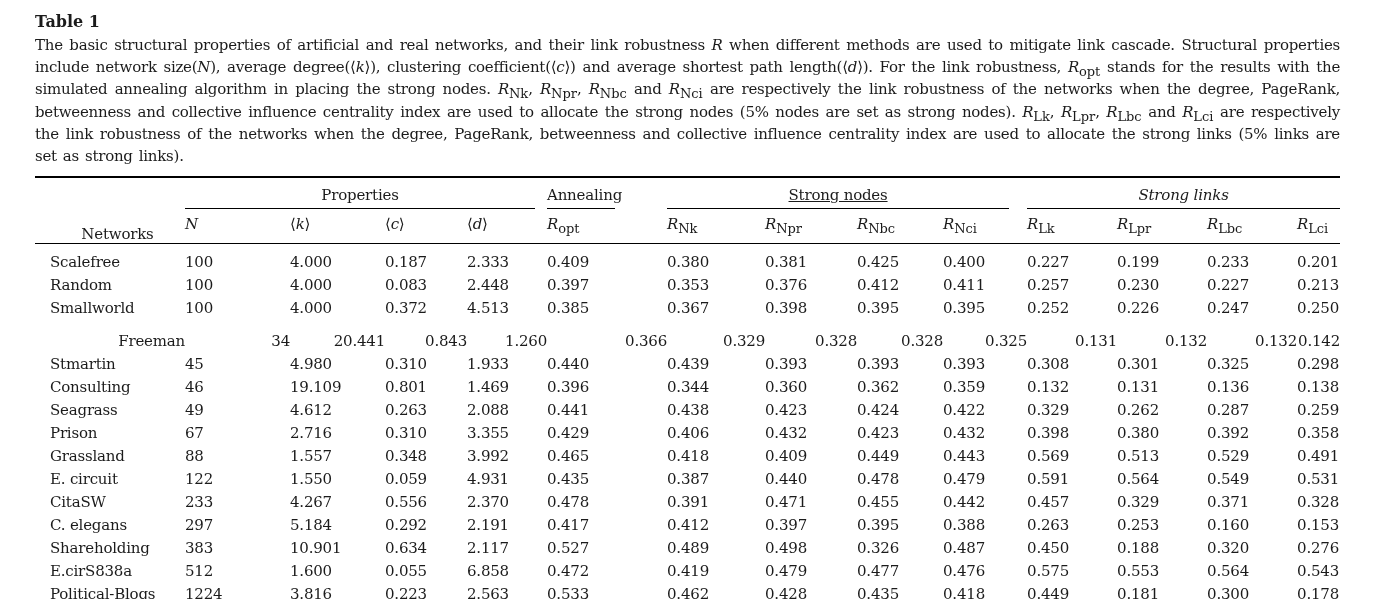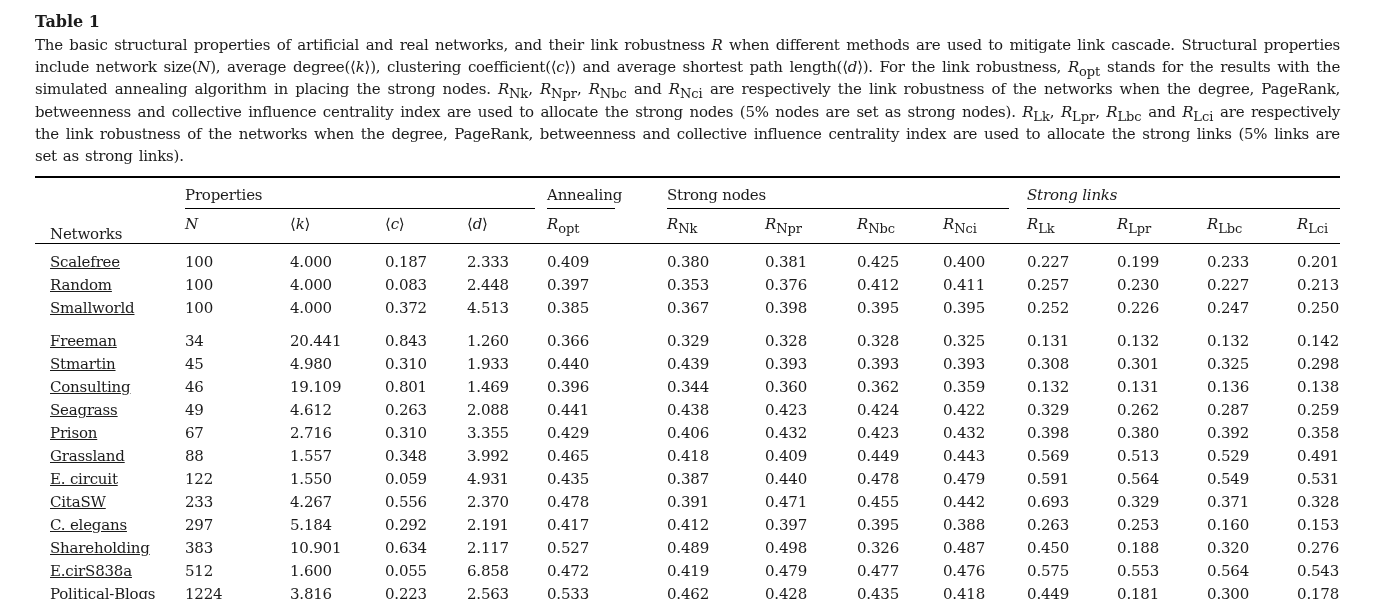--- a/index.html
+++ b/index.html
@@ -56,39 +56,39 @@
     text-align: left;
     padding: 0;
     white-space: nowrap;
     overflow: visible;
   }
   .tbl th.net-h {
     vertical-align: top;
     padding-left: 15px;
     padding-top: 1px;
   }
-  .tbl tr.grp-row th { height: 31px; vertical-align: bottom; }
+  .tbl tr.grp-row th { height: 31px; vertical-align: bottom; text-align: center; }
   .tbl .grp .gl {
     display: block;
     padding-bottom: 4px;
     border-bottom: 1.5px solid #000000;
   }
   .tbl .grp.g-props .gl  { margin-right: 12px; }
   .tbl .grp.g-ann .gl    { margin-right: 52px; }
-  .tbl .grp.g-nodes .gl  { margin-right: 18px; }
+  .tbl .grp.g-nodes .gl  { margin-right: 18px; text-decoration: underline; }
   .tbl .grp.g-links .gl  { margin-right: 0; font-style: italic; }
   .tbl tr.sub-row th {
     height: 29px;
     vertical-align: middle;
     padding-bottom: 5px;
   }
   .tbl tbody td { height: 22px; vertical-align: bottom; padding-bottom: 1px; }
-  .tbl tbody td.net { padding-left: 15px; text-decoration: underline; }
+  .tbl tbody td.net { padding-left: 15px; }
   .tbl tbody tr.first-row td { padding-top: 5px; }
-  .tbl tbody tr.group-start td { padding-top: 10px; }
+  .tbl tbody tr.group-start td { padding-top: 10px; text-align: right; }
   .tbl tbody tr.last-row td { padding-bottom: 4px; }
 </style>
 </head>
 <body>
 
 <div class="page">
 
   <div class="table-title">Table 1</div>
 
   <div class="caption"><span><span>The basic structural properties of artificial and real networks, and their link robustness </span><span class="it">R</span><span> when different methods are used to mitigate link cascade. Structural properties include network size(</span><span class="it">N</span><span>), average degree(⟨</span><span class="it">k</span><span>⟩), clustering coefficient(⟨</span><span class="it">c</span><span>⟩) and average shortest path length(⟨</span><span class="it">d</span><span>⟩). For the link robustness, </span><span class="it">R</span><sub>opt</sub><span> stands for the results with the simulated annealing algorithm in placing the strong nodes. </span><span class="it">R</span><sub>Nk</sub><span>, </span><span class="it">R</span><sub>Npr</sub><span>, </span><span class="it">R</span><sub>Nbc</sub><span> and </span><span class="it">R</span><sub>Nci</sub><span> are respectively the link robustness of the networks when the degree, PageRank, betweenness and collective influence centrality index are used to allocate the strong nodes (5% nodes are set as strong nodes). </span><span class="it">R</span><sub>Lk</sub><span>, </span><span class="it">R</span><sub>Lpr</sub><span>, </span><span class="it">R</span><sub>Lbc</sub><span> and </span><span class="it">R</span><sub>Lci</sub><span> are respectively the link robustness of the networks when the degree, PageRank, betweenness and collective influence centrality index are used to allocate the strong links (5% links are set as strong links).</span></span></div>
@@ -307,21 +307,21 @@
           <td class="net">CitaSW</td>
           <td>233</td>
           <td>4.267</td>
           <td>0.556</td>
           <td>2.370</td>
           <td>0.478</td>
           <td>0.391</td>
           <td>0.471</td>
           <td>0.455</td>
           <td>0.442</td>
-          <td>0.693</td>
+          <td>0.457</td>
           <td>0.329</td>
           <td>0.371</td>
           <td>0.328</td>
         </tr>
         <tr>
           <td class="net">C. elegans</td>
           <td>297</td>
           <td>5.184</td>
           <td>0.292</td>
           <td>2.191</td>

